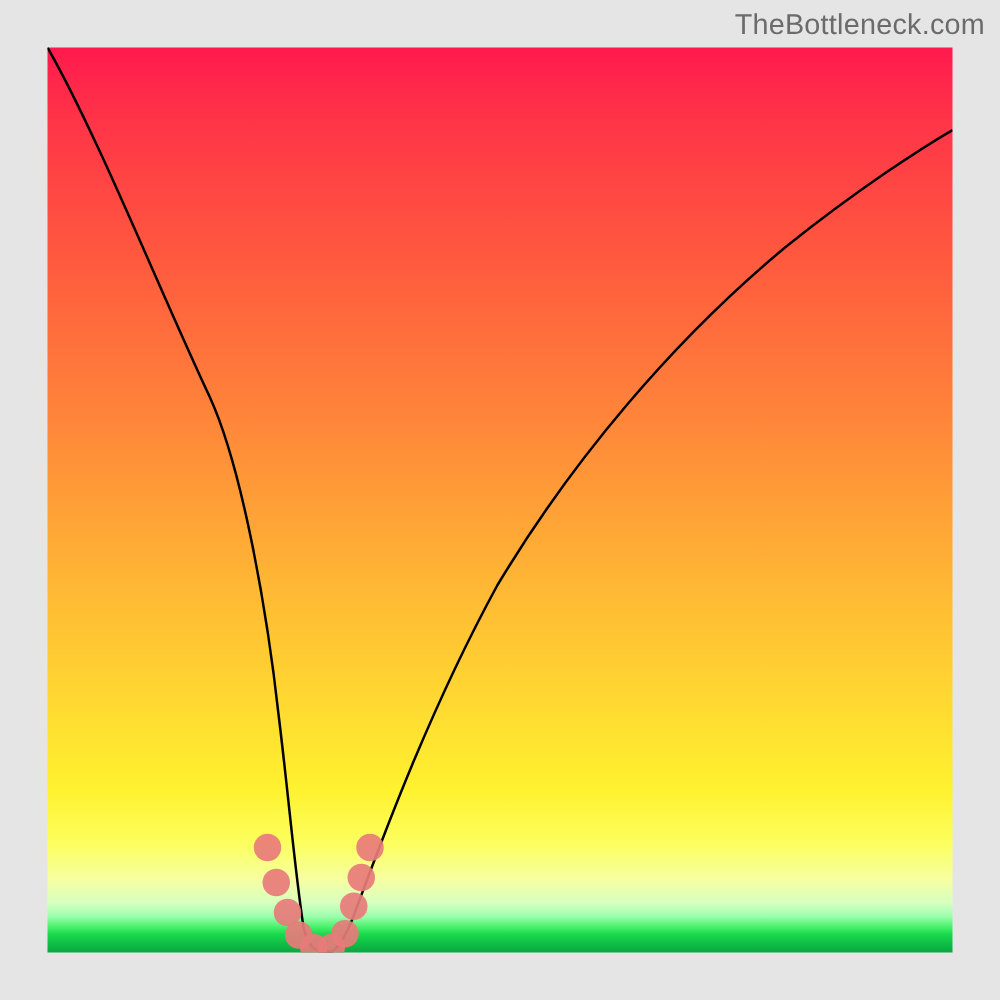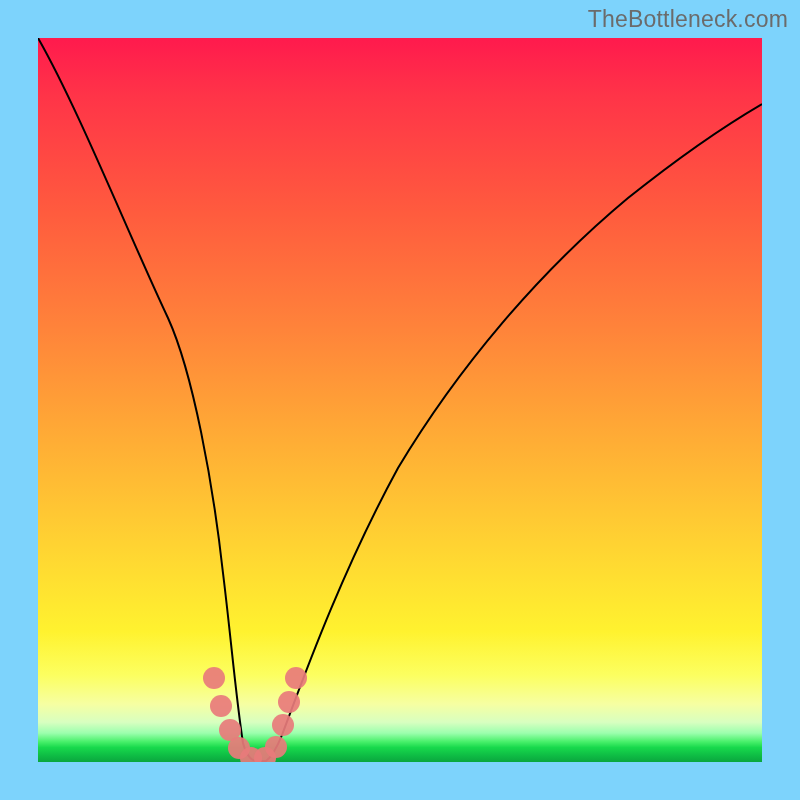--- a/index.html
+++ b/index.html
@@ -8,21 +8,21 @@
     width: 800px;
     height: 800px;
     background: #000;
     overflow: hidden;
     font-family: Arial, Helvetica, sans-serif;
   }
   .frame {
     position: absolute;
     left: 0; top: 0;
     width: 800px; height: 800px;
-    background: #7dd3fc;
+    background: #e5e5e5;
   }
   .plot {
     position: absolute;
     left: 38px;
     top: 38px;
     width: 724px;
     height: 724px;
     
     background: linear-gradient(
       to bottom,

